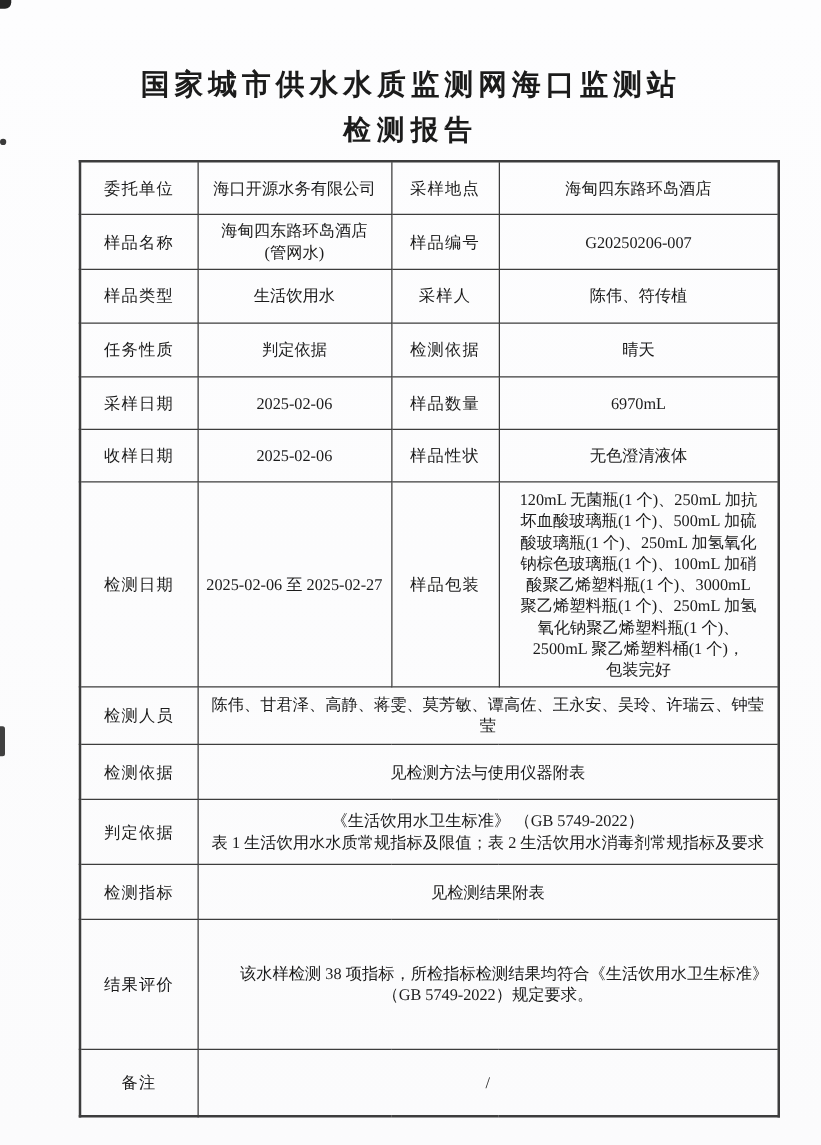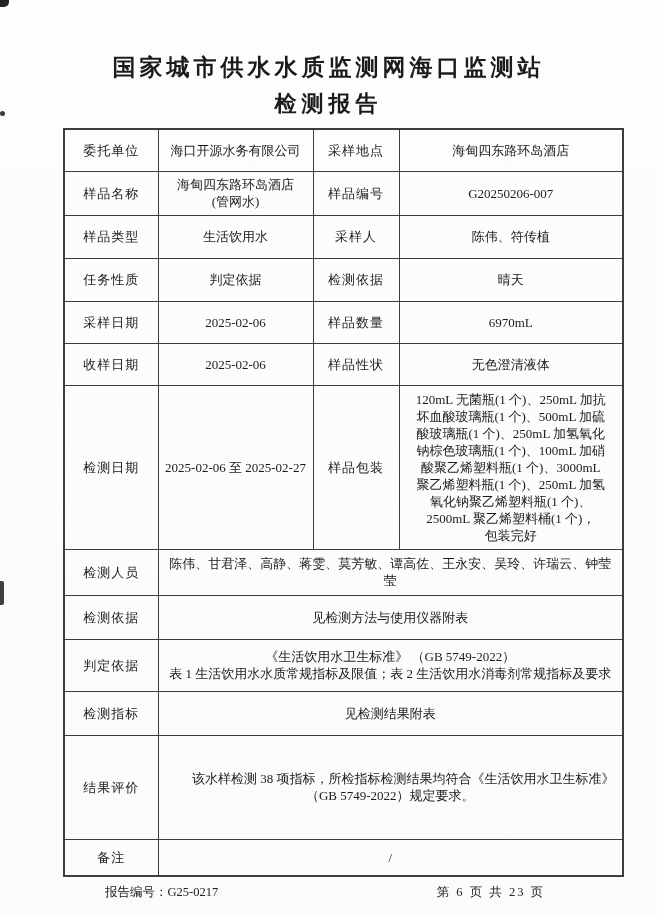--- a/index.html
+++ b/index.html
@@ -96,21 +96,21 @@
   tr.r3  { height: 43px; }
   tr.r4  { height: 43px; }
   tr.r5  { height: 42px; }
   tr.r6  { height: 42px; }
   tr.r7  { height: 164px; }
   tr.r8  { height: 46px; }
   tr.r9  { height: 44px; margin-left: 43px; }
   tr.r10 { height: 52px; padding-left: 16px; }
   tr.r11 { height: 44px; padding-left: 44px; }
   tr.r12 { height: 104px; }
-  tr.r13 { height: 37px; }
+  tr.r13 { height: 54px; }
   
   .footer {
     position: absolute;
     top: 884px; left: 0; right: 0;
     display: flex;
     justify-content: space-between;
     padding: 0 112px 0 105px;
     font-size: 12.5px;
     color: #222;
   }
@@ -211,18 +211,14 @@
         <td colspan="3" class="eval">该水样检测 38 项指标，所检指标检测结果均符合《生活饮用水卫生标准》
 （GB 5749-2022）规定要求。</td>
       </tr>
       <tr class="r13">
         <td class="lbl">备注</td>
         <td colspan="3">/</td>
       </tr>
     </tbody>
   </table>
 
-  <div class="footer">
-    <span>报告编号：G25-0217</span>
-    <span class="pageinfo">第 6 页  共 23 页</span>
-  </div>
 
 </div>
 
 </body></html>

